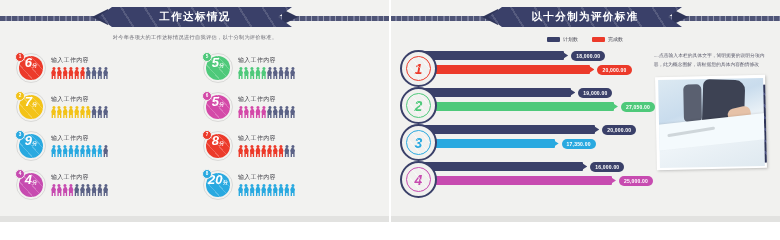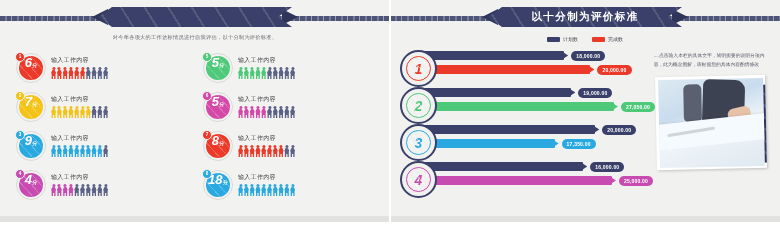--- a/index.html
+++ b/index.html
@@ -106,20 +106,21 @@
 <div class="deck">
 
   <div class="slide left">
 
     <div class="banner">
       <div class="rule"></div>
       <div class="wing l"></div>
       <div class="wing r"></div>
       <div class="ribbon">
         <span class="sheen"></span>
+        <span class="txt">工作达标情况</span>
       </div>
     </div>
 
     <div class="subtitle">对今年各项大的工作达标情况进行自我评估，以十分制为评价标准。</div>
 
     <div class="grid">
         <div class="cell">
           <div class="badge">
             <div class="ring"></div>
             <div class="disc" style="background:#ec3a2a">
@@ -509,21 +510,21 @@
                 <span class="body"></span>
               </div>
             </div>
           </div>
         </div>
         <div class="cell">
           <div class="badge">
             <div class="ring"></div>
             <div class="disc" style="background:#29a9e0">
               <span class="hatch"></span>
-              <span class="score">18</span>
+              <span class="score">20</span>
               <span class="unit">分</span>
             </div>
             <div class="idx" style="background:#29a9e0">8</div>
           </div>
           <div class="cellbody">
             <div class="celllabel">输入工作内容</div>
             <div class="people">
               <div class="person" style="color: rgb(41, 169, 224);">
                 <span class="head"></span>
                 <span class="body"></span>

